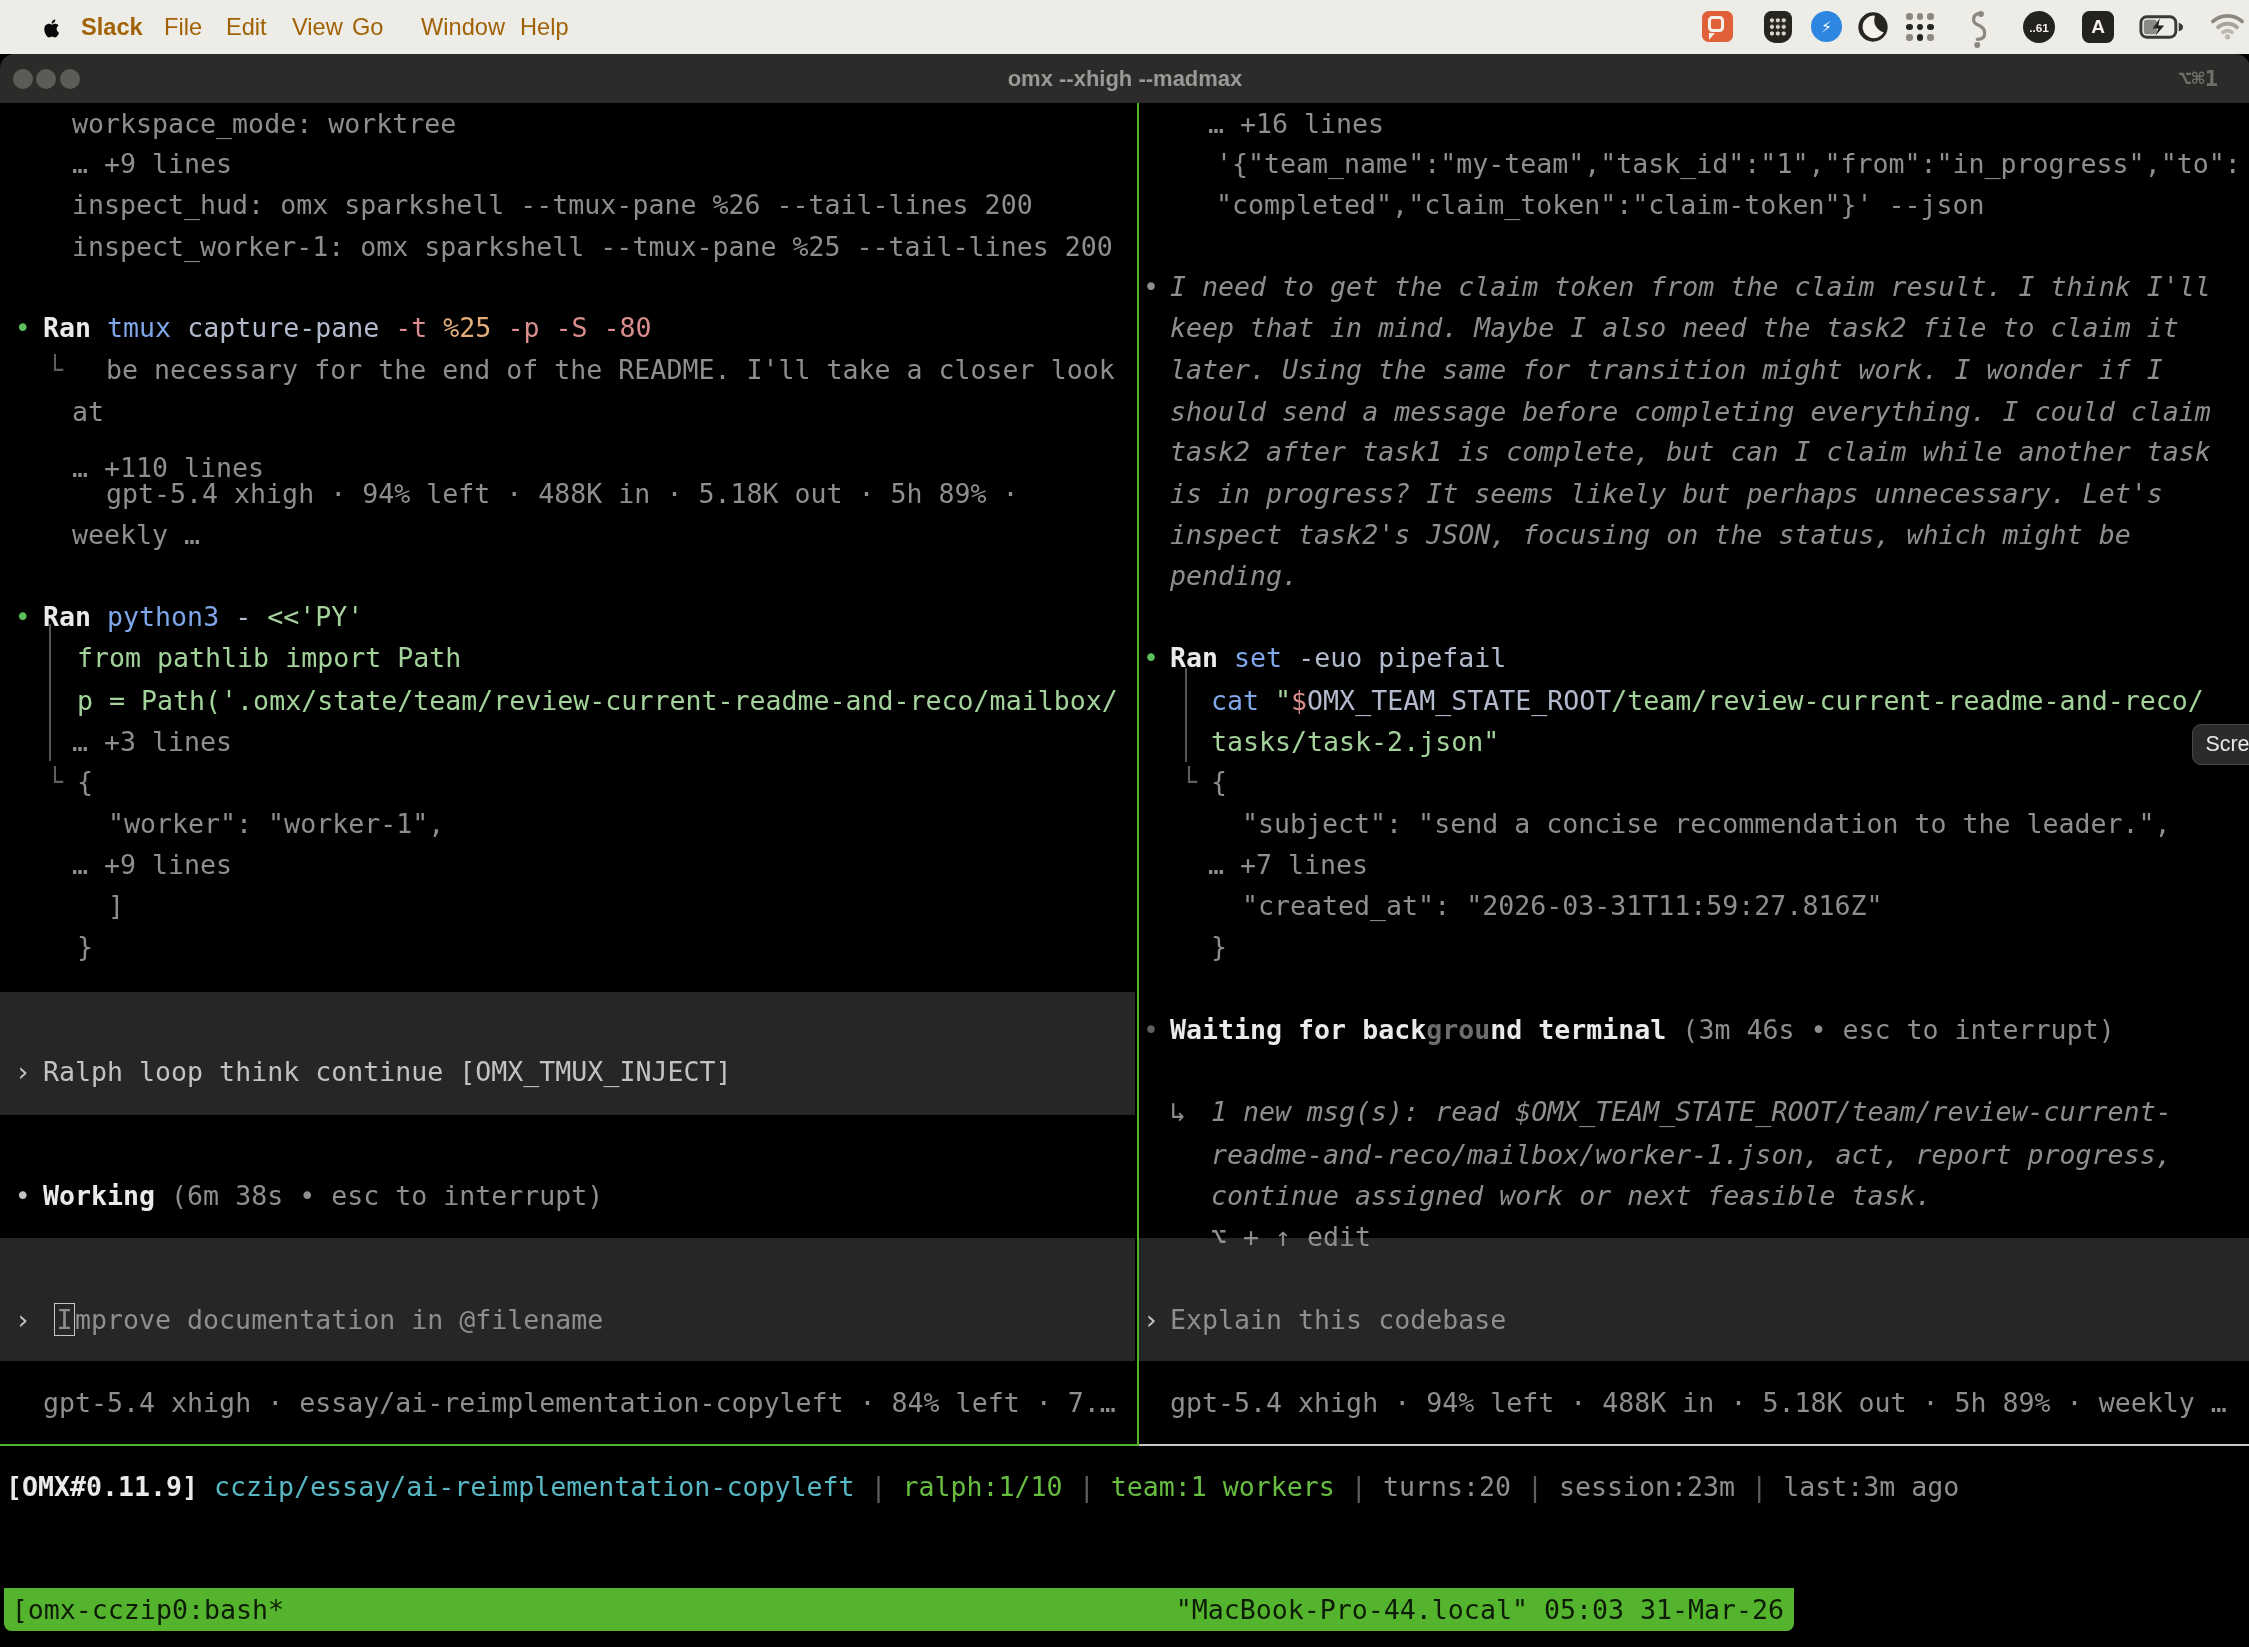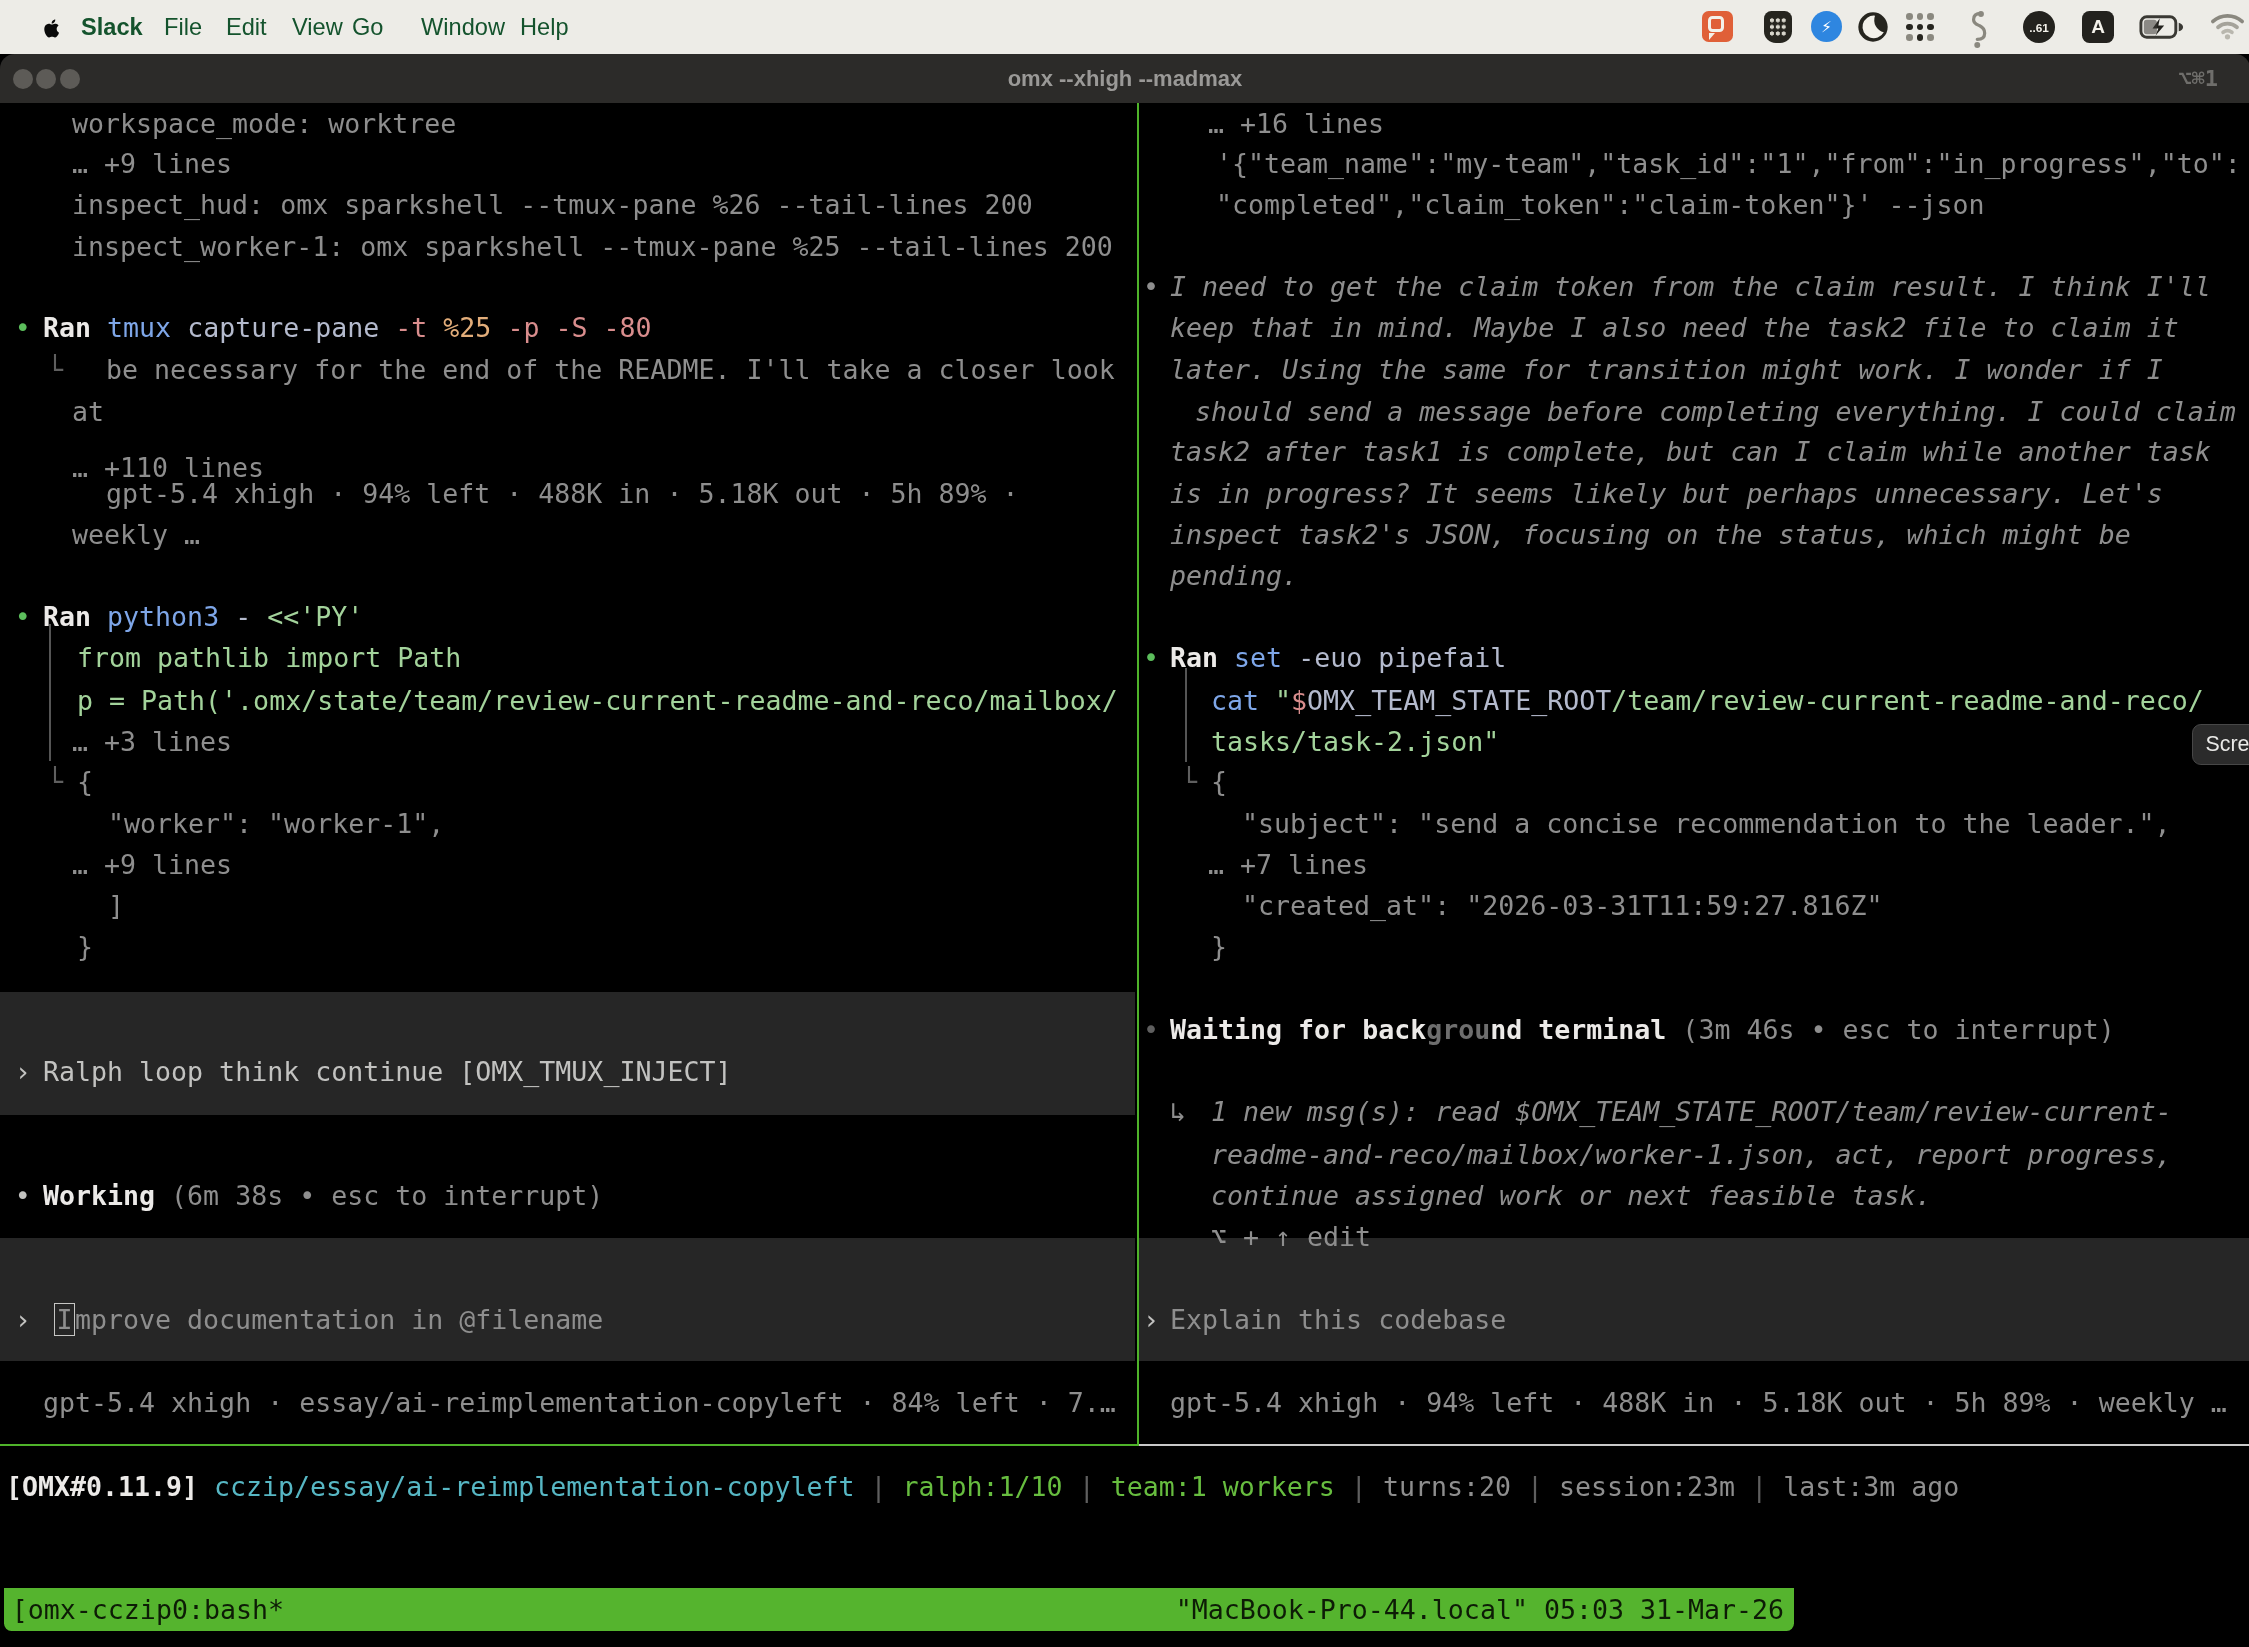--- a/index.html
+++ b/index.html
@@ -1,20 +1,20 @@
 <!DOCTYPE html>
 <html style="font-size:11.8px"><head>
 <meta charset="utf-8">
 <style>
   * { margin:0; padding:0; box-sizing:border-box; }
   html,body { width:2250px; height:1648px; background:#000; overflow:hidden; position:relative;
               font-family:"DejaVu Sans Mono", monospace; }
   
   .menubar { position:absolute; left:0; top:0; width:2250px; height:54px; background:#edece7; }
-  .menu-item { position:absolute; top:0; height:66px; line-height:54px; color:#14532d;
+  .menu-item { position:absolute; top:0; height:66px; line-height:54px; color:#a16207;
                font-family:"Liberation Sans", sans-serif; font-size:23.6px; }
   .menu-item.bold { font-weight:700; }
   .apple-logo { position:absolute; top:14px; }
   .mb-icon { position:absolute; top:11px; }
   
   .window-titlebar { position:absolute; left:0; top:54px; width:2250px; height:49px;
                      background:#2c2b29; border-radius:14.8px 14.8px 0 0; }
   .traffic { position:absolute; top:14.8px; width:20px; height:20px; border-radius:50%; background:#5d5b57; }
   .win-title { position:absolute; left:0; top:0; width:100%; height:49px; line-height:49px;
                text-align:center; color:#9a9997; font-family:"Liberation Sans", sans-serif;
@@ -166,21 +166,21 @@
       <div class="part" style="left: 43px; top: 1279px;"><span class="seg" style="color: rgb(142, 142, 142);">gpt-5.4 xhigh · essay/ai-reimplementation-copyleft · 84% left · 7.…</span></div>
     </div>
   <div id="right-pane">
       <div class="part" style="left: 1208px; top: 0px;"><span class="seg" style="color: rgb(142, 142, 142);">… +16 lines</span></div>
       <div class="part" style="left: 1216px; top: 40px;"><span class="seg" style="color: rgb(142, 142, 142);">'{"team_name":"my-team","task_id":"1","from":"in_progress","to":</span></div>
       <div class="part" style="left: 1216px; top: 81px;"><span class="seg" style="color: rgb(142, 142, 142);">"completed","claim_token":"claim-token"}' --json</span></div>
       <div class="part" style="left: 1143px; top: 163px;"><span class="seg" style="color: rgb(142, 142, 142);">•</span></div>
       <div class="part" style="left: 1170px; top: 163px;"><span class="seg" style="color: rgb(142, 142, 142); font-style: italic;">I need to get the claim token from the claim result. I think I'll</span></div>
       <div class="part" style="left: 1170px; top: 204px;"><span class="seg" style="color: rgb(142, 142, 142); font-style: italic;">keep that in mind. Maybe I also need the task2 file to claim it</span></div>
       <div class="part" style="left: 1170px; top: 246px;"><span class="seg" style="color: rgb(142, 142, 142); font-style: italic;">later. Using the same for transition might work. I wonder if I</span></div>
-      <div class="part" style="left: 1170px; top: 288px; margin-left: 25px;"><span class="seg" style="color: rgb(142, 142, 142); font-style: italic;">should send a message before completing everything. I could claim</span></div>
+      <div class="part" style="left: 1170px; top: 288px;"><span class="seg" style="color: rgb(142, 142, 142); font-style: italic;">should send a message before completing everything. I could claim</span></div>
       <div class="part" style="left: 1170px; top: 328px;"><span class="seg" style="color: rgb(142, 142, 142); font-style: italic;">task2 after task1 is complete, but can I claim while another task</span></div>
       <div class="part" style="left: 1170px; top: 370px;"><span class="seg" style="color: rgb(142, 142, 142); font-style: italic;">is in progress? It seems likely but perhaps unnecessary. Let's</span></div>
       <div class="part" style="left: 1170px; top: 411px;"><span class="seg" style="color: rgb(142, 142, 142); font-style: italic;">inspect task2's JSON, focusing on the status, which might be</span></div>
       <div class="part" style="left: 1170px; top: 452px;"><span class="seg" style="color: rgb(142, 142, 142); font-style: italic;">pending.</span></div>
       <div class="part" style="left: 1143px; top: 534px;"><span class="seg" style="color: rgb(92, 190, 92);">•</span></div>
       <div class="part" style="left: 1170px; top: 534px;"><span class="seg" style="color: rgb(236, 234, 232); font-weight: 700;">Ran</span><span class="seg" style="color: rgb(142, 142, 142);"> </span><span class="seg" style="color: rgb(126, 166, 232);">set</span><span class="seg" style="color: rgb(142, 142, 142);"> </span><span class="seg" style="color: rgb(180, 186, 205);">-euo pipefail</span></div>
       <div class="part" style="left: 1211px; top: 577px;"><span class="seg" style="color: rgb(126, 166, 232);">cat</span><span class="seg" style="color: rgb(142, 142, 142);"> </span><span class="seg" style="color: rgb(163, 211, 155);">"</span><span class="seg" style="color: rgb(217, 141, 141);">$</span><span class="seg" style="color: rgb(180, 186, 205);">OMX_TEAM_STATE_ROOT</span><span class="seg" style="color: rgb(163, 211, 155);">/team/review-current-readme-and-reco/</span></div>
       <div class="part" style="left: 1211px; top: 618px;"><span class="seg" style="color: rgb(163, 211, 155);">tasks/task-2.json"</span></div>
       <div class="part" style="left: 1181px; top: 658px;"><span class="seg" style="color: rgb(95, 95, 95);">└</span></div>
       <div class="part" style="left: 1211px; top: 658px;"><span class="seg" style="color: rgb(142, 142, 142);">{</span></div>

